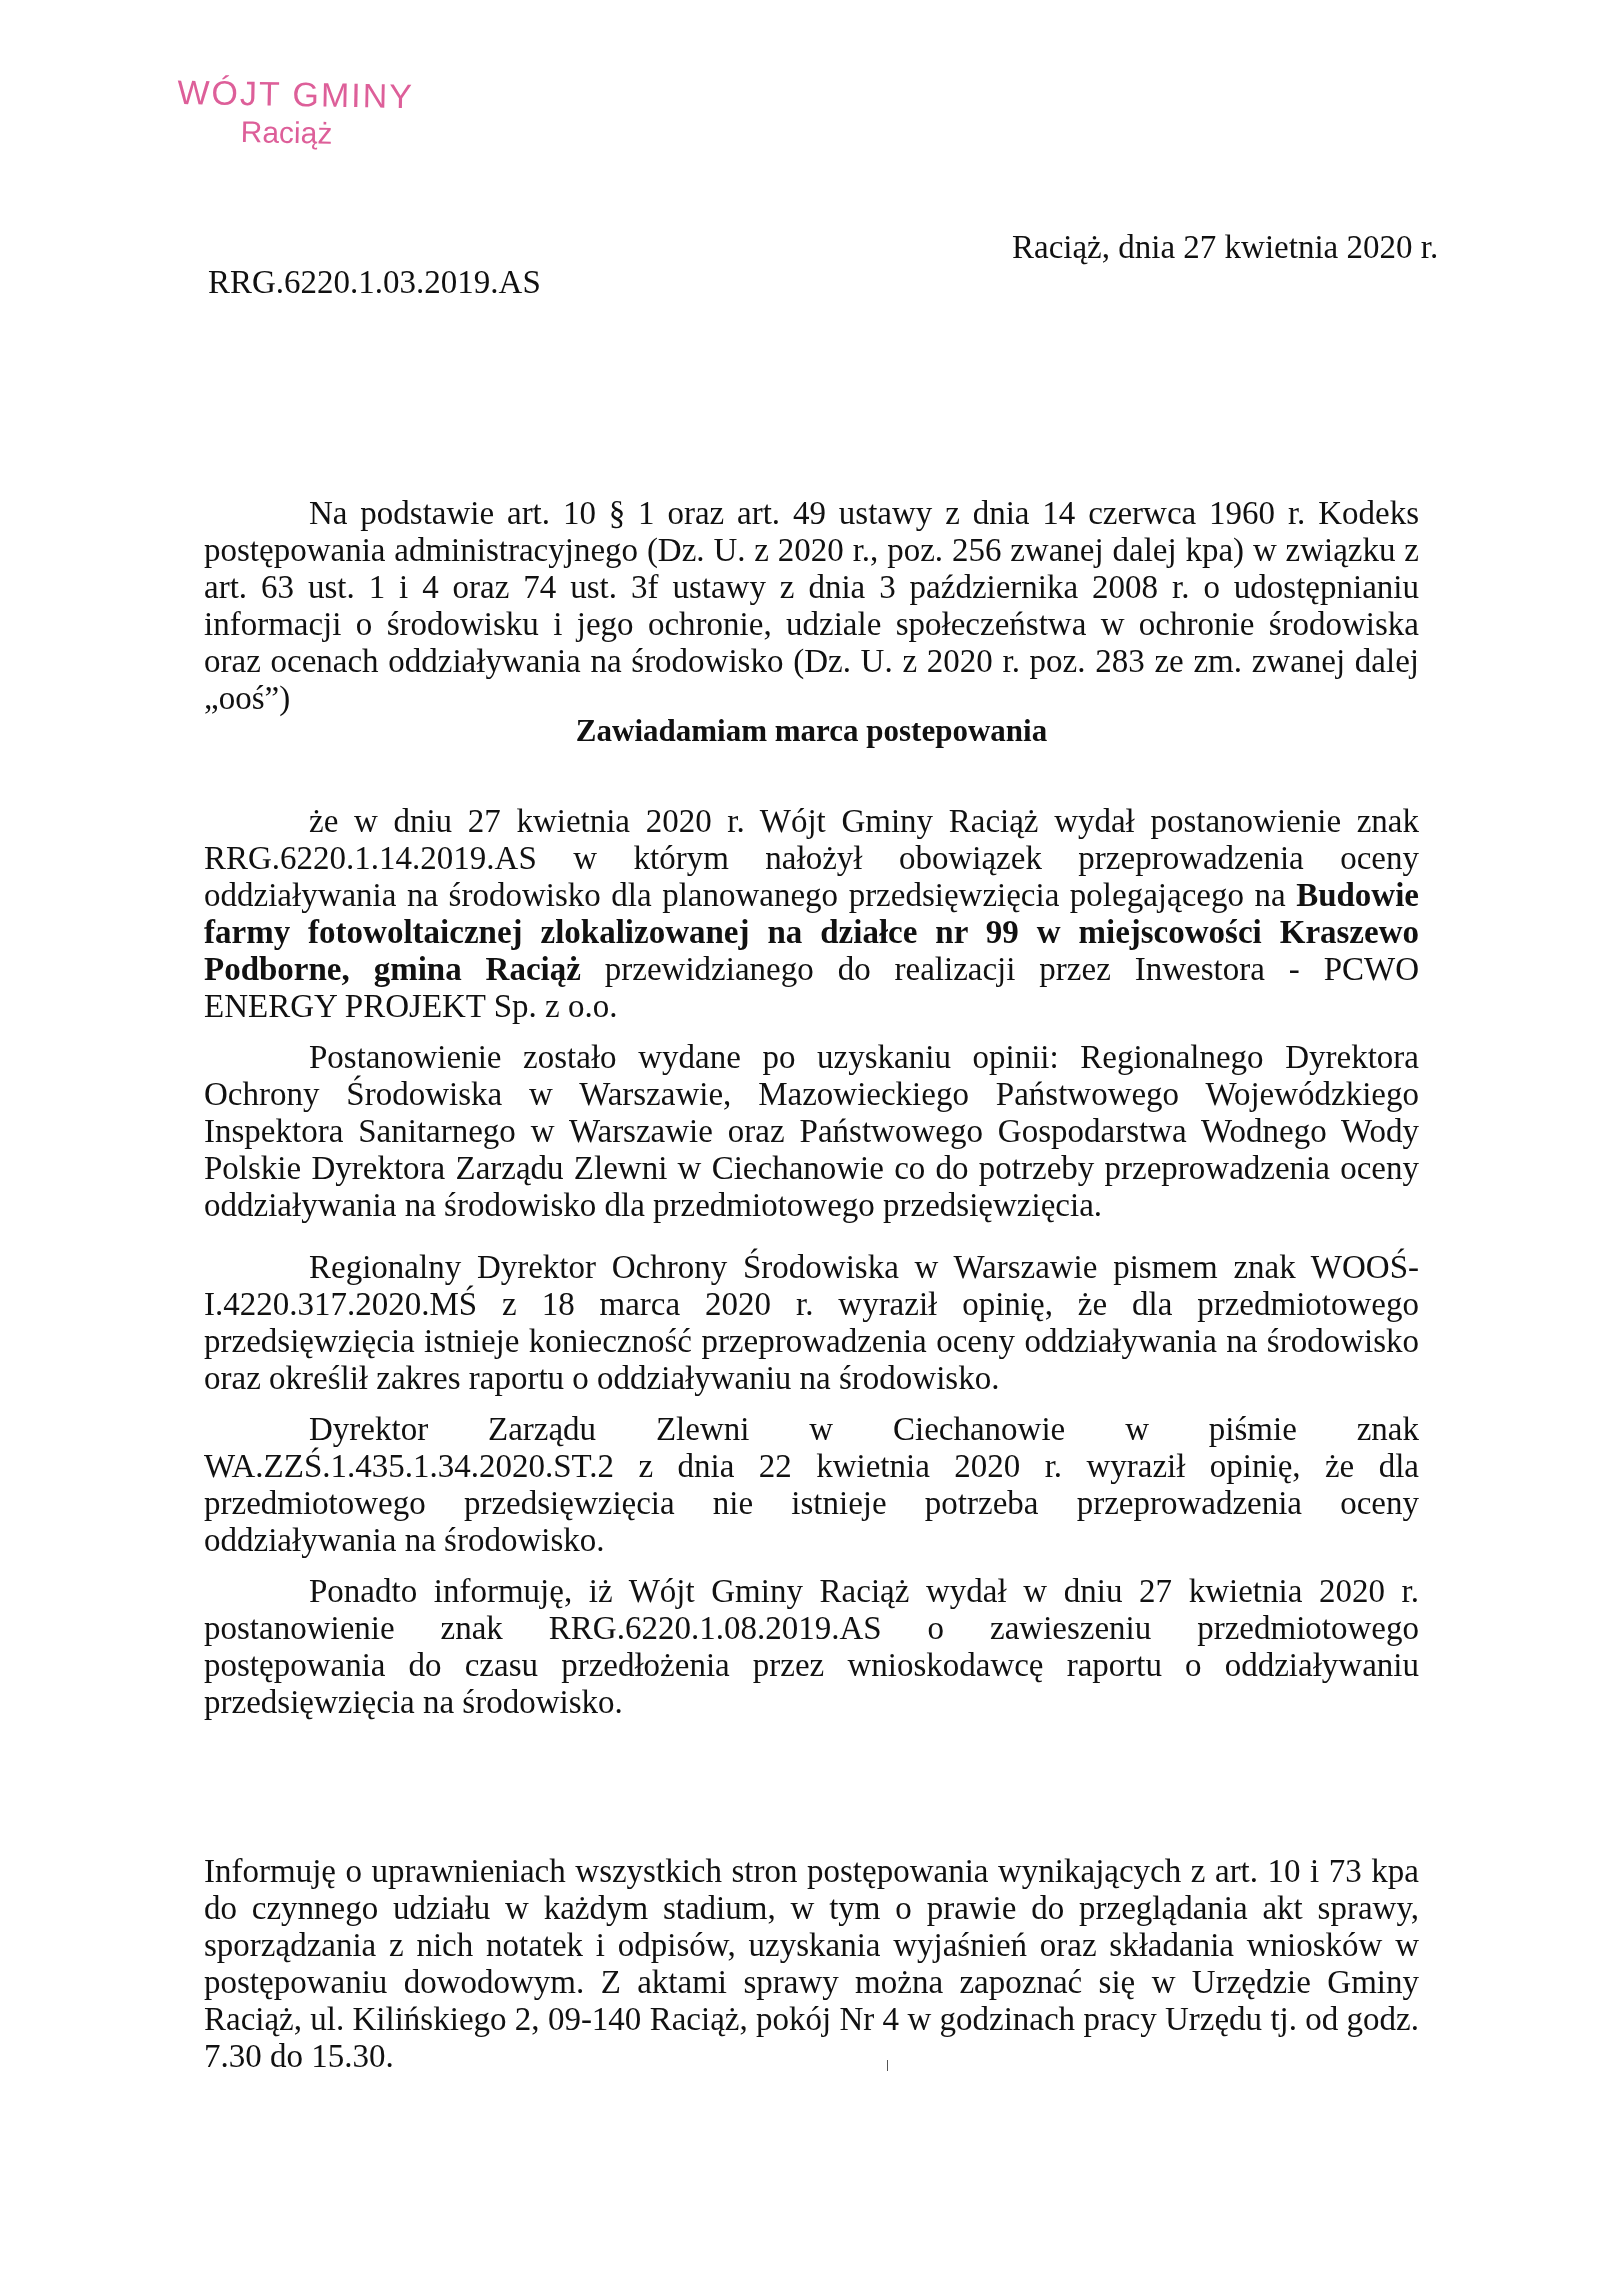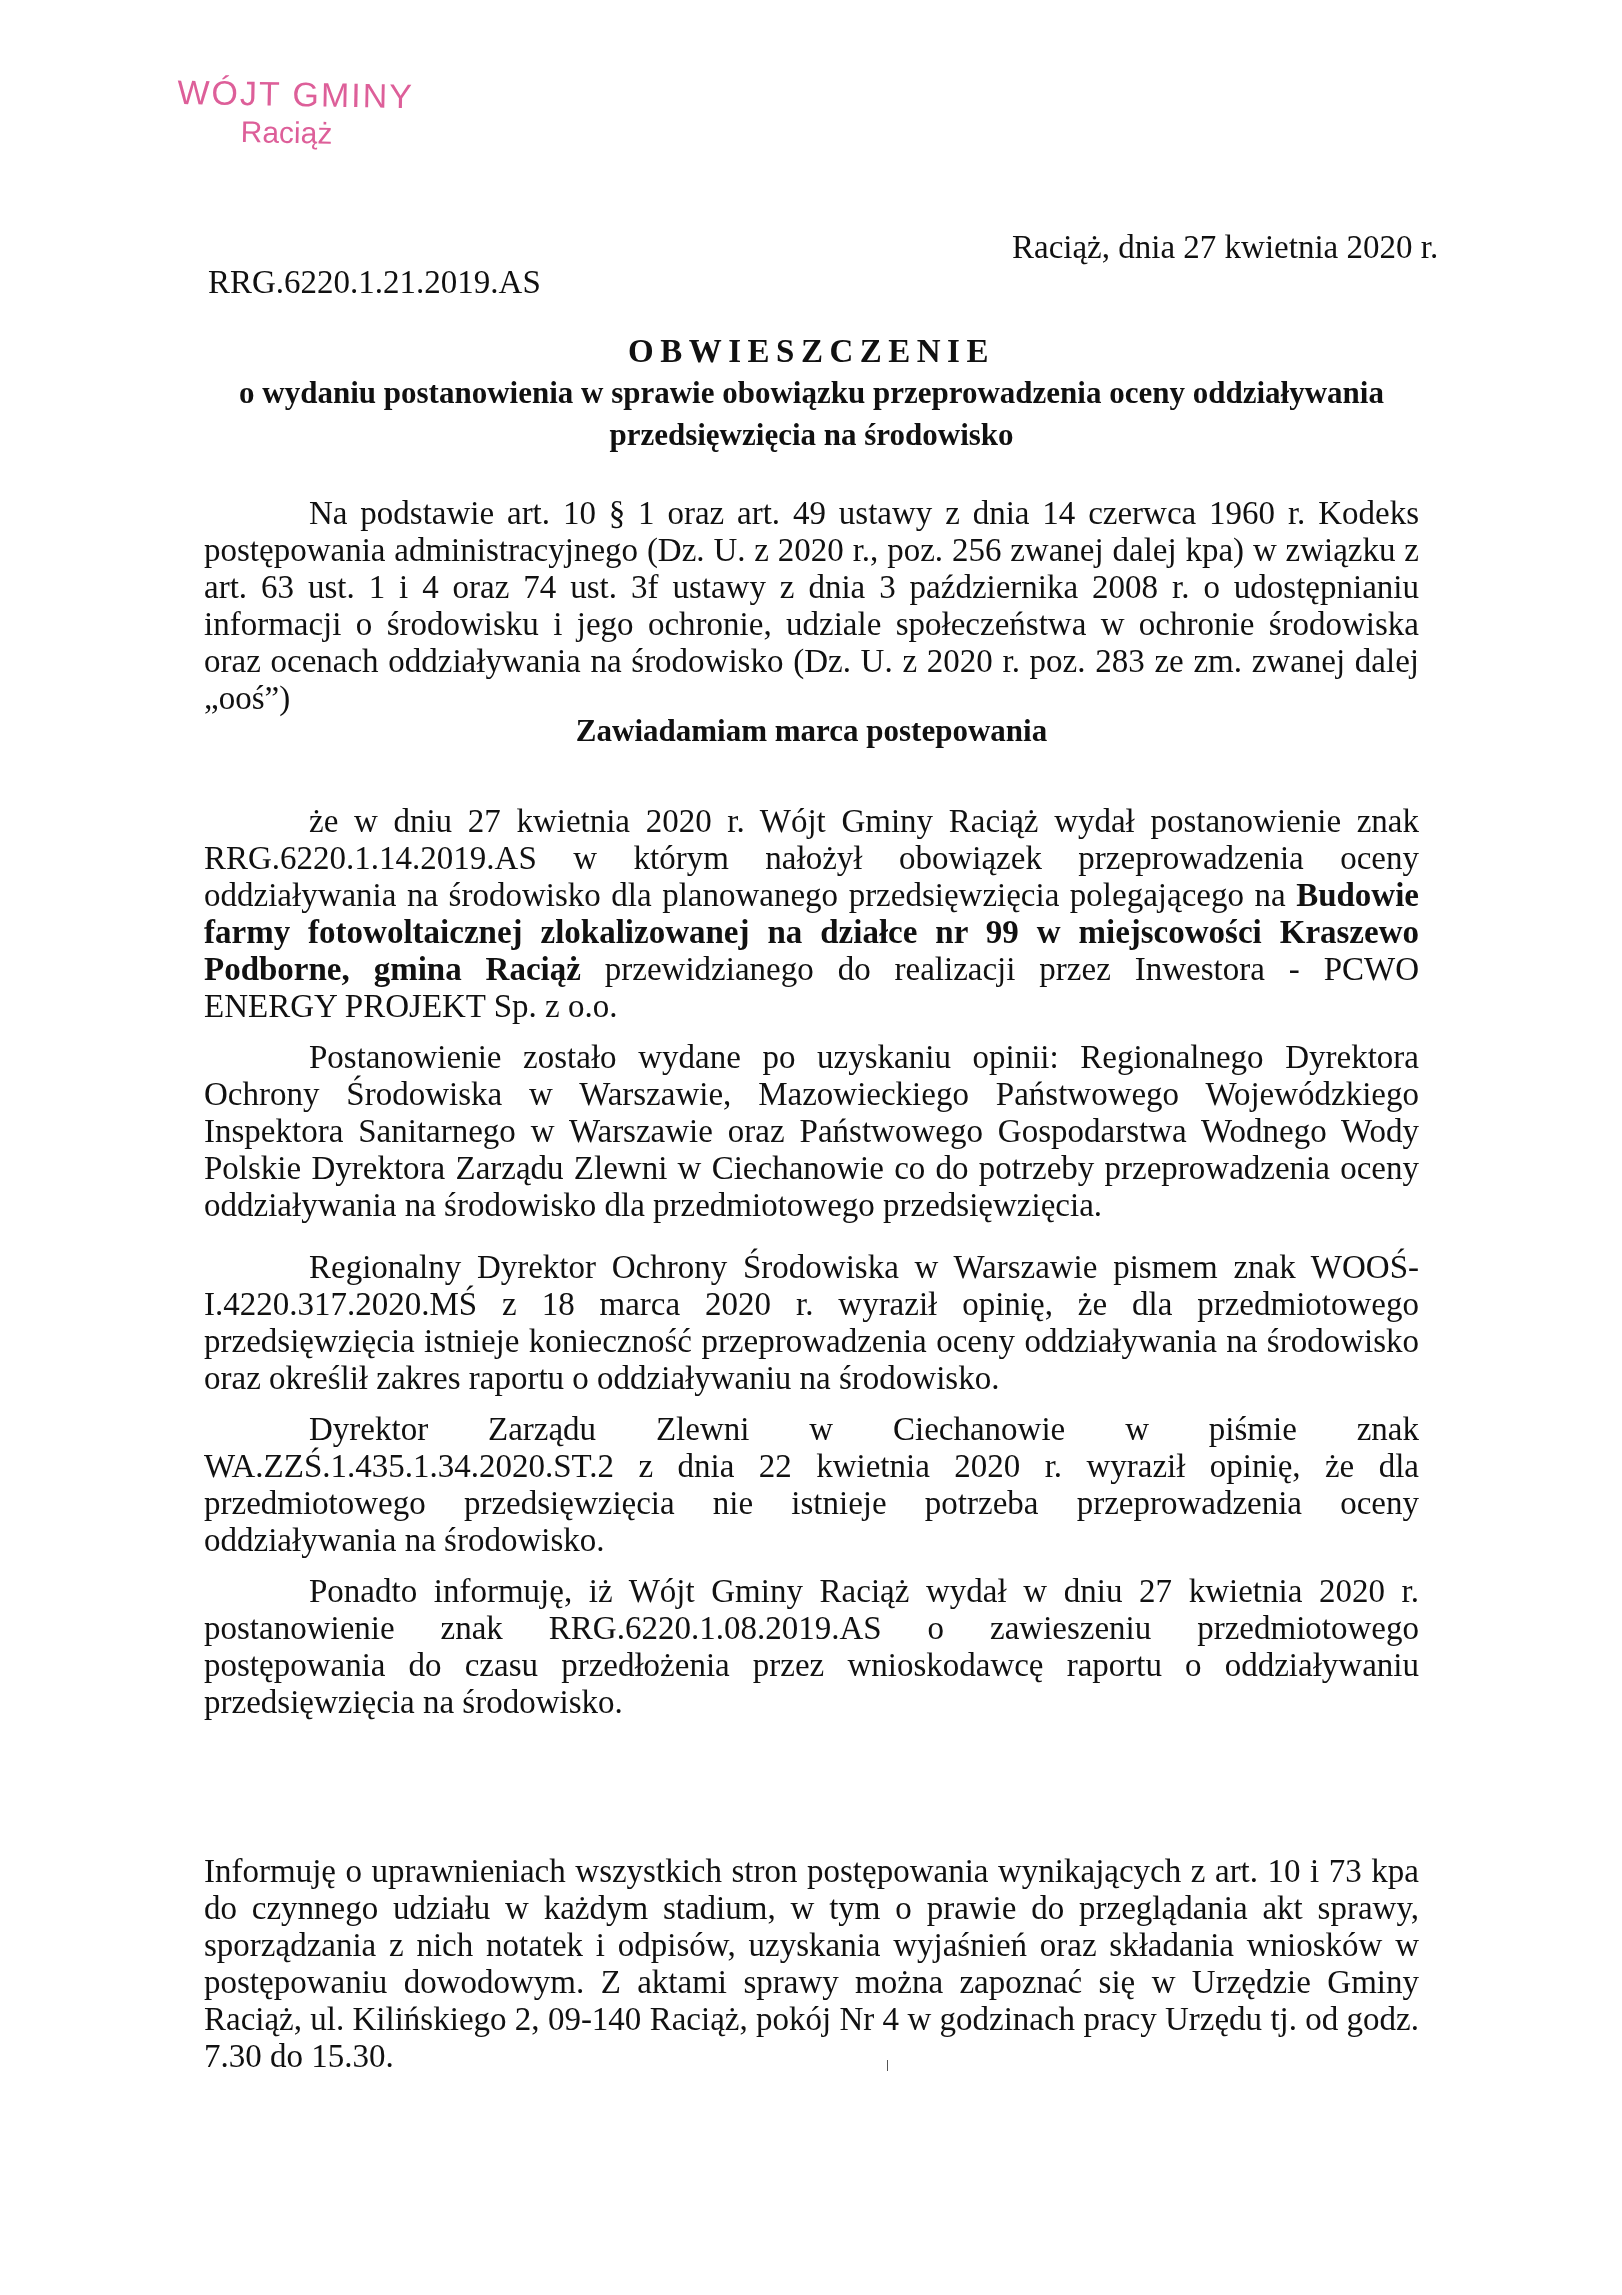--- a/index.html
+++ b/index.html
@@ -24,27 +24,22 @@
 <body>
 
 <div class="page">
 
   <div class="stamp">
     <div class="l1">WÓJT GMINY</div>
     <div class="l2">Raciąż</div>
   </div>
 
   <div class="date">Raciąż, dnia 27 kwietnia 2020 r.</div>
-  <div class="ref">RRG.6220.1.21.2019.AS</div>
+  <div class="ref">RRG.6220.1.03.2019.AS</div>
 
-  <div class="title-block">
-    <div class="t1">OBWIESZCZENIE</div>
-    <div class="t2">o wydaniu postanowienia w sprawie obowiązku przeprowadzenia oceny oddziaływania</div>
-    <div class="t2">przedsięwzięcia na środowisko</div>
-  </div>
 
   <div class="body" style="top:481px;">
     <p class="p indent">Na podstawie art. 10 § 1 oraz art. 49 ustawy z dnia 14 czerwca 1960 r. Kodeks postępowania administracyjnego (Dz. U. z 2020 r., poz. 256 zwanej dalej kpa) w związku z art. 63 ust. 1 i 4 oraz 74 ust. 3f ustawy z dnia 3 października 2008 r. o udostępnianiu informacji o środowisku i jego ochronie, udziale społeczeństwa w ochronie środowiska oraz ocenach oddziaływania na środowisko (Dz. U. z 2020 r. poz. 283 ze zm. zwanej dalej „ooś”)</p>
   </div>
 
   <div class="center-bold" style="top:713px;">Zawiadamiam marca postepowania</div>
 
   <div class="body" style="top:789px;">
     <p class="p indent"><span>że w dniu 27 kwietnia 2020 r. Wójt Gminy Raciąż wydał postanowienie znak RRG.6220.1.14.2019.AS w którym nałożył obowiązek przeprowadzenia oceny oddziaływania na środowisko dla planowanego przedsięwzięcia polegającego na </span><b>Budowie farmy fotowoltaicznej zlokalizowanej na działce nr 99 w miejscowości Kraszewo Podborne, gmina Raciąż</b><span> przewidzianego do realizacji przez Inwestora - PCWO ENERGY PROJEKT Sp. z o.o.</span></p>
     <p class="p indent" style="margin-top:3.9px;">Postanowienie zostało wydane po uzyskaniu opinii: Regionalnego Dyrektora Ochrony Środowiska w Warszawie, Mazowieckiego Państwowego Wojewódzkiego Inspektora Sanitarnego w Warszawie oraz Państwowego Gospodarstwa Wodnego Wody Polskie Dyrektora Zarządu Zlewni w Ciechanowie co do potrzeby przeprowadzenia oceny oddziaływania na środowisko dla przedmiotowego przedsięwzięcia.</p>

